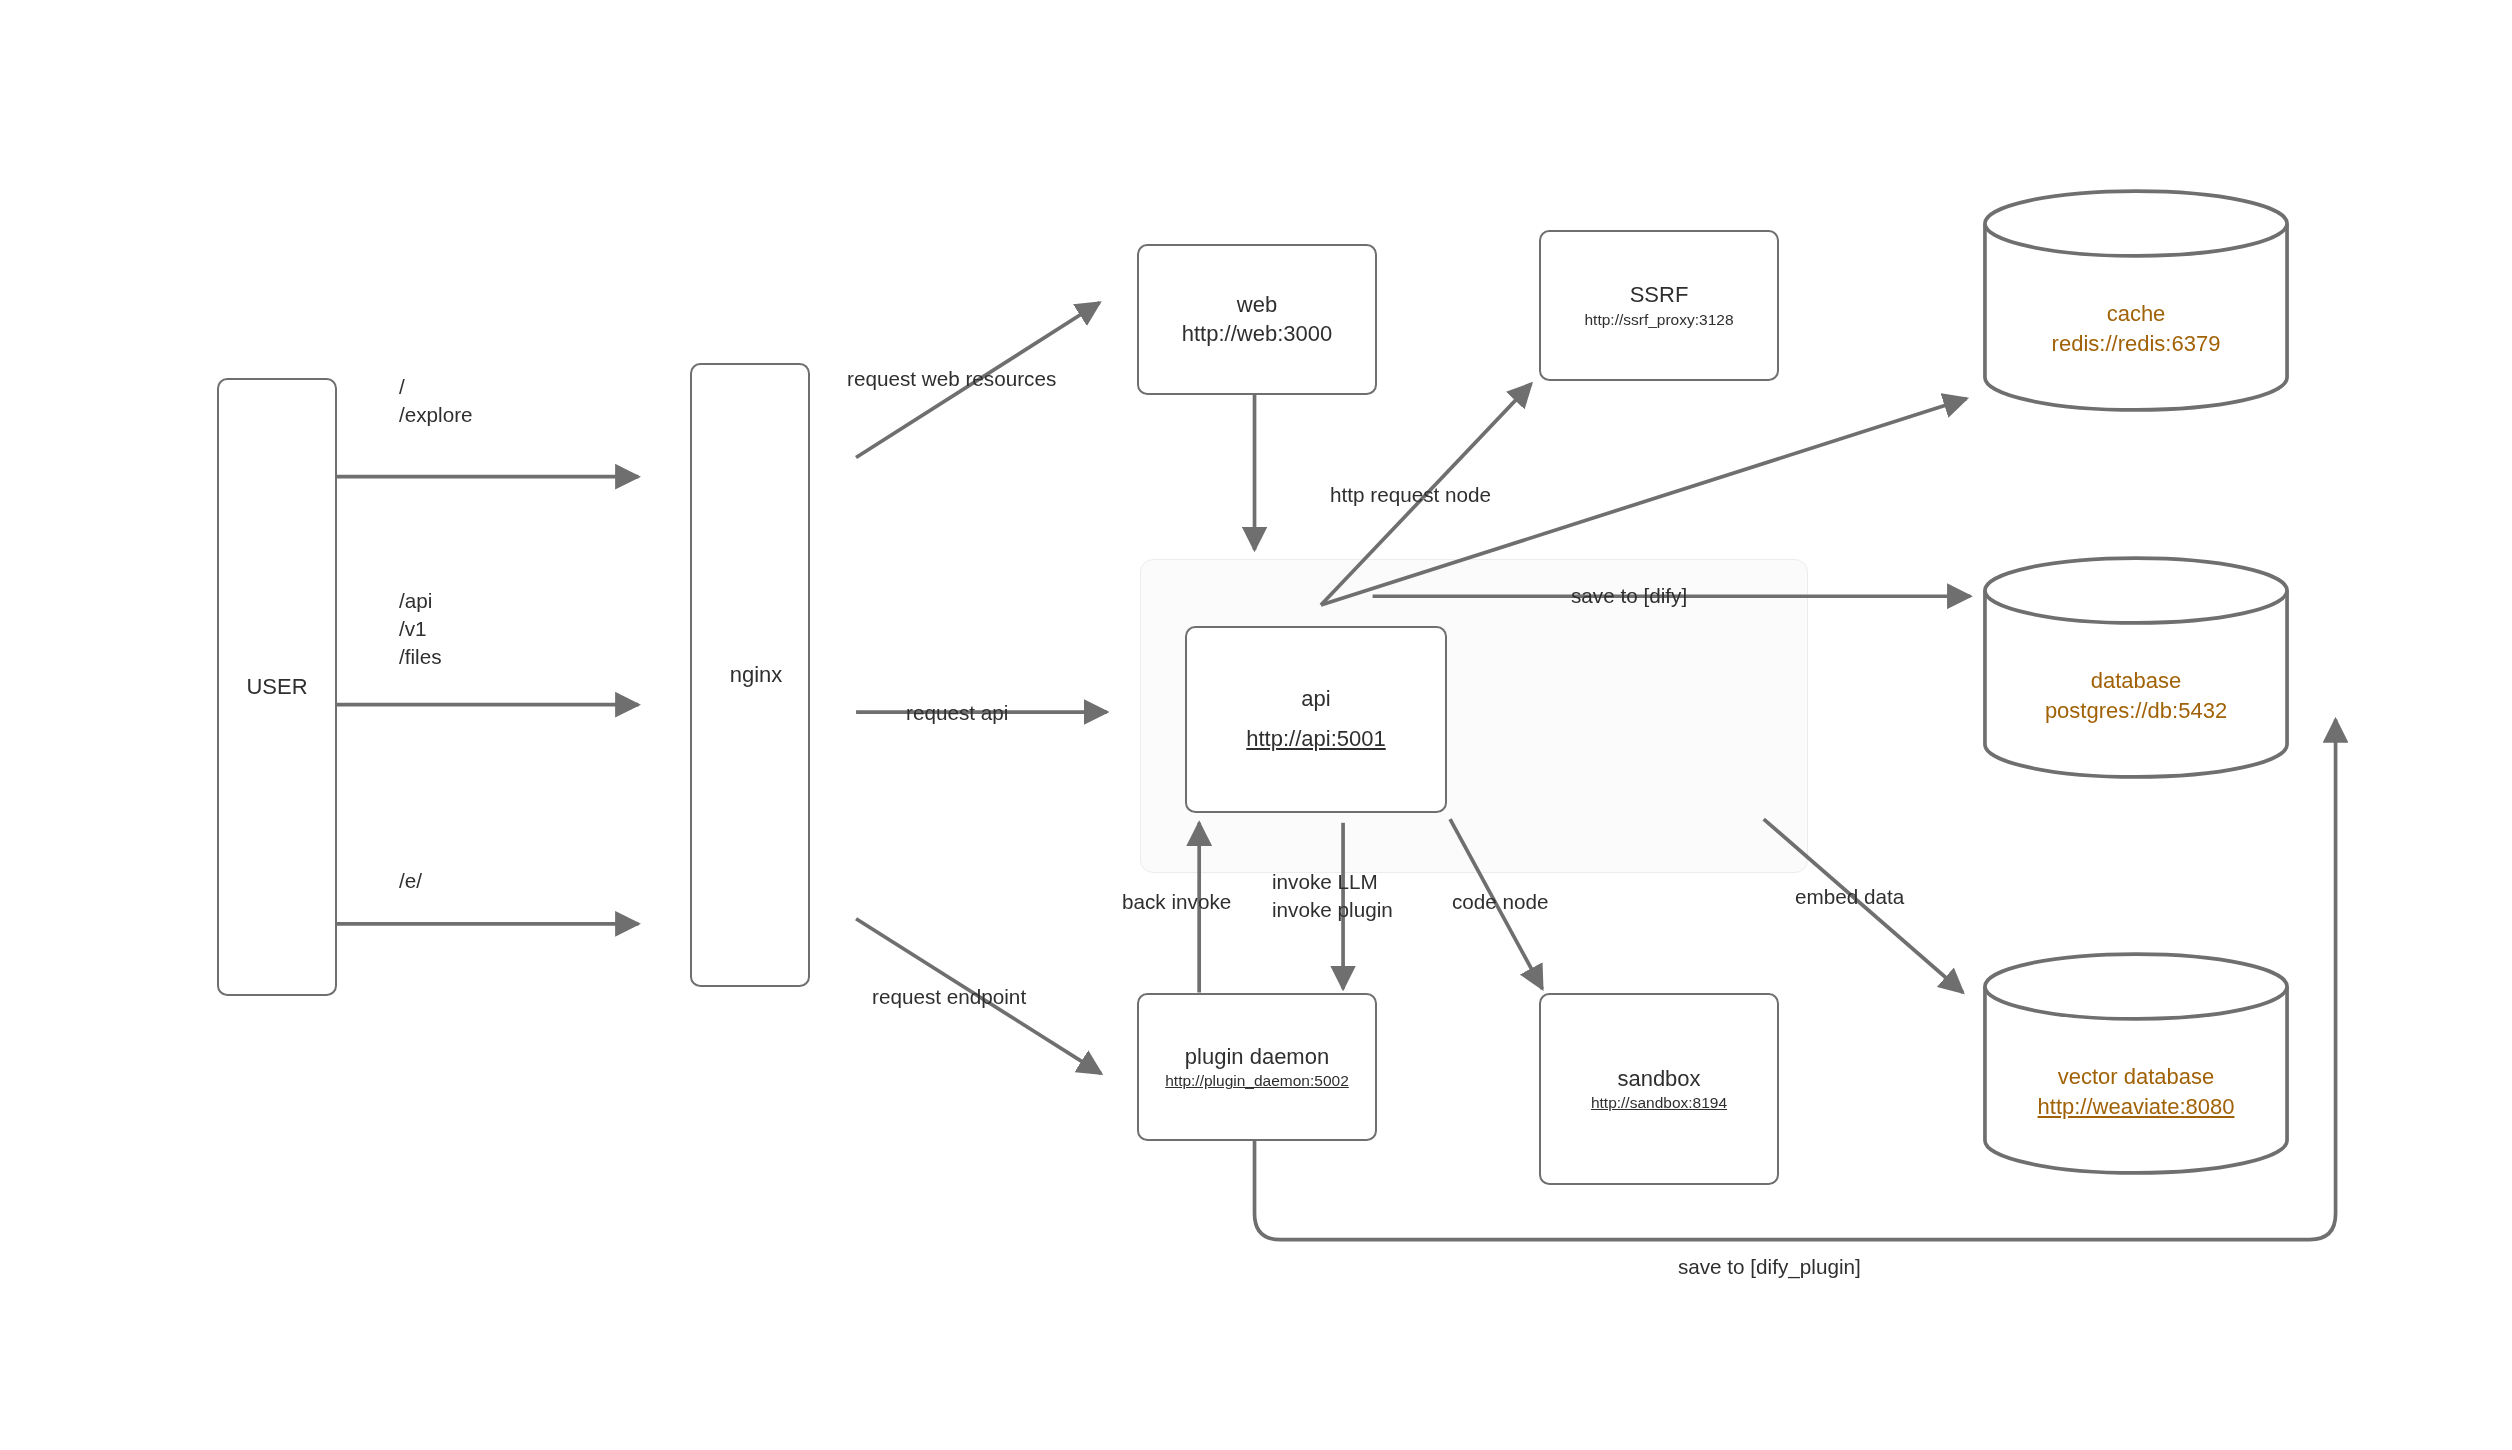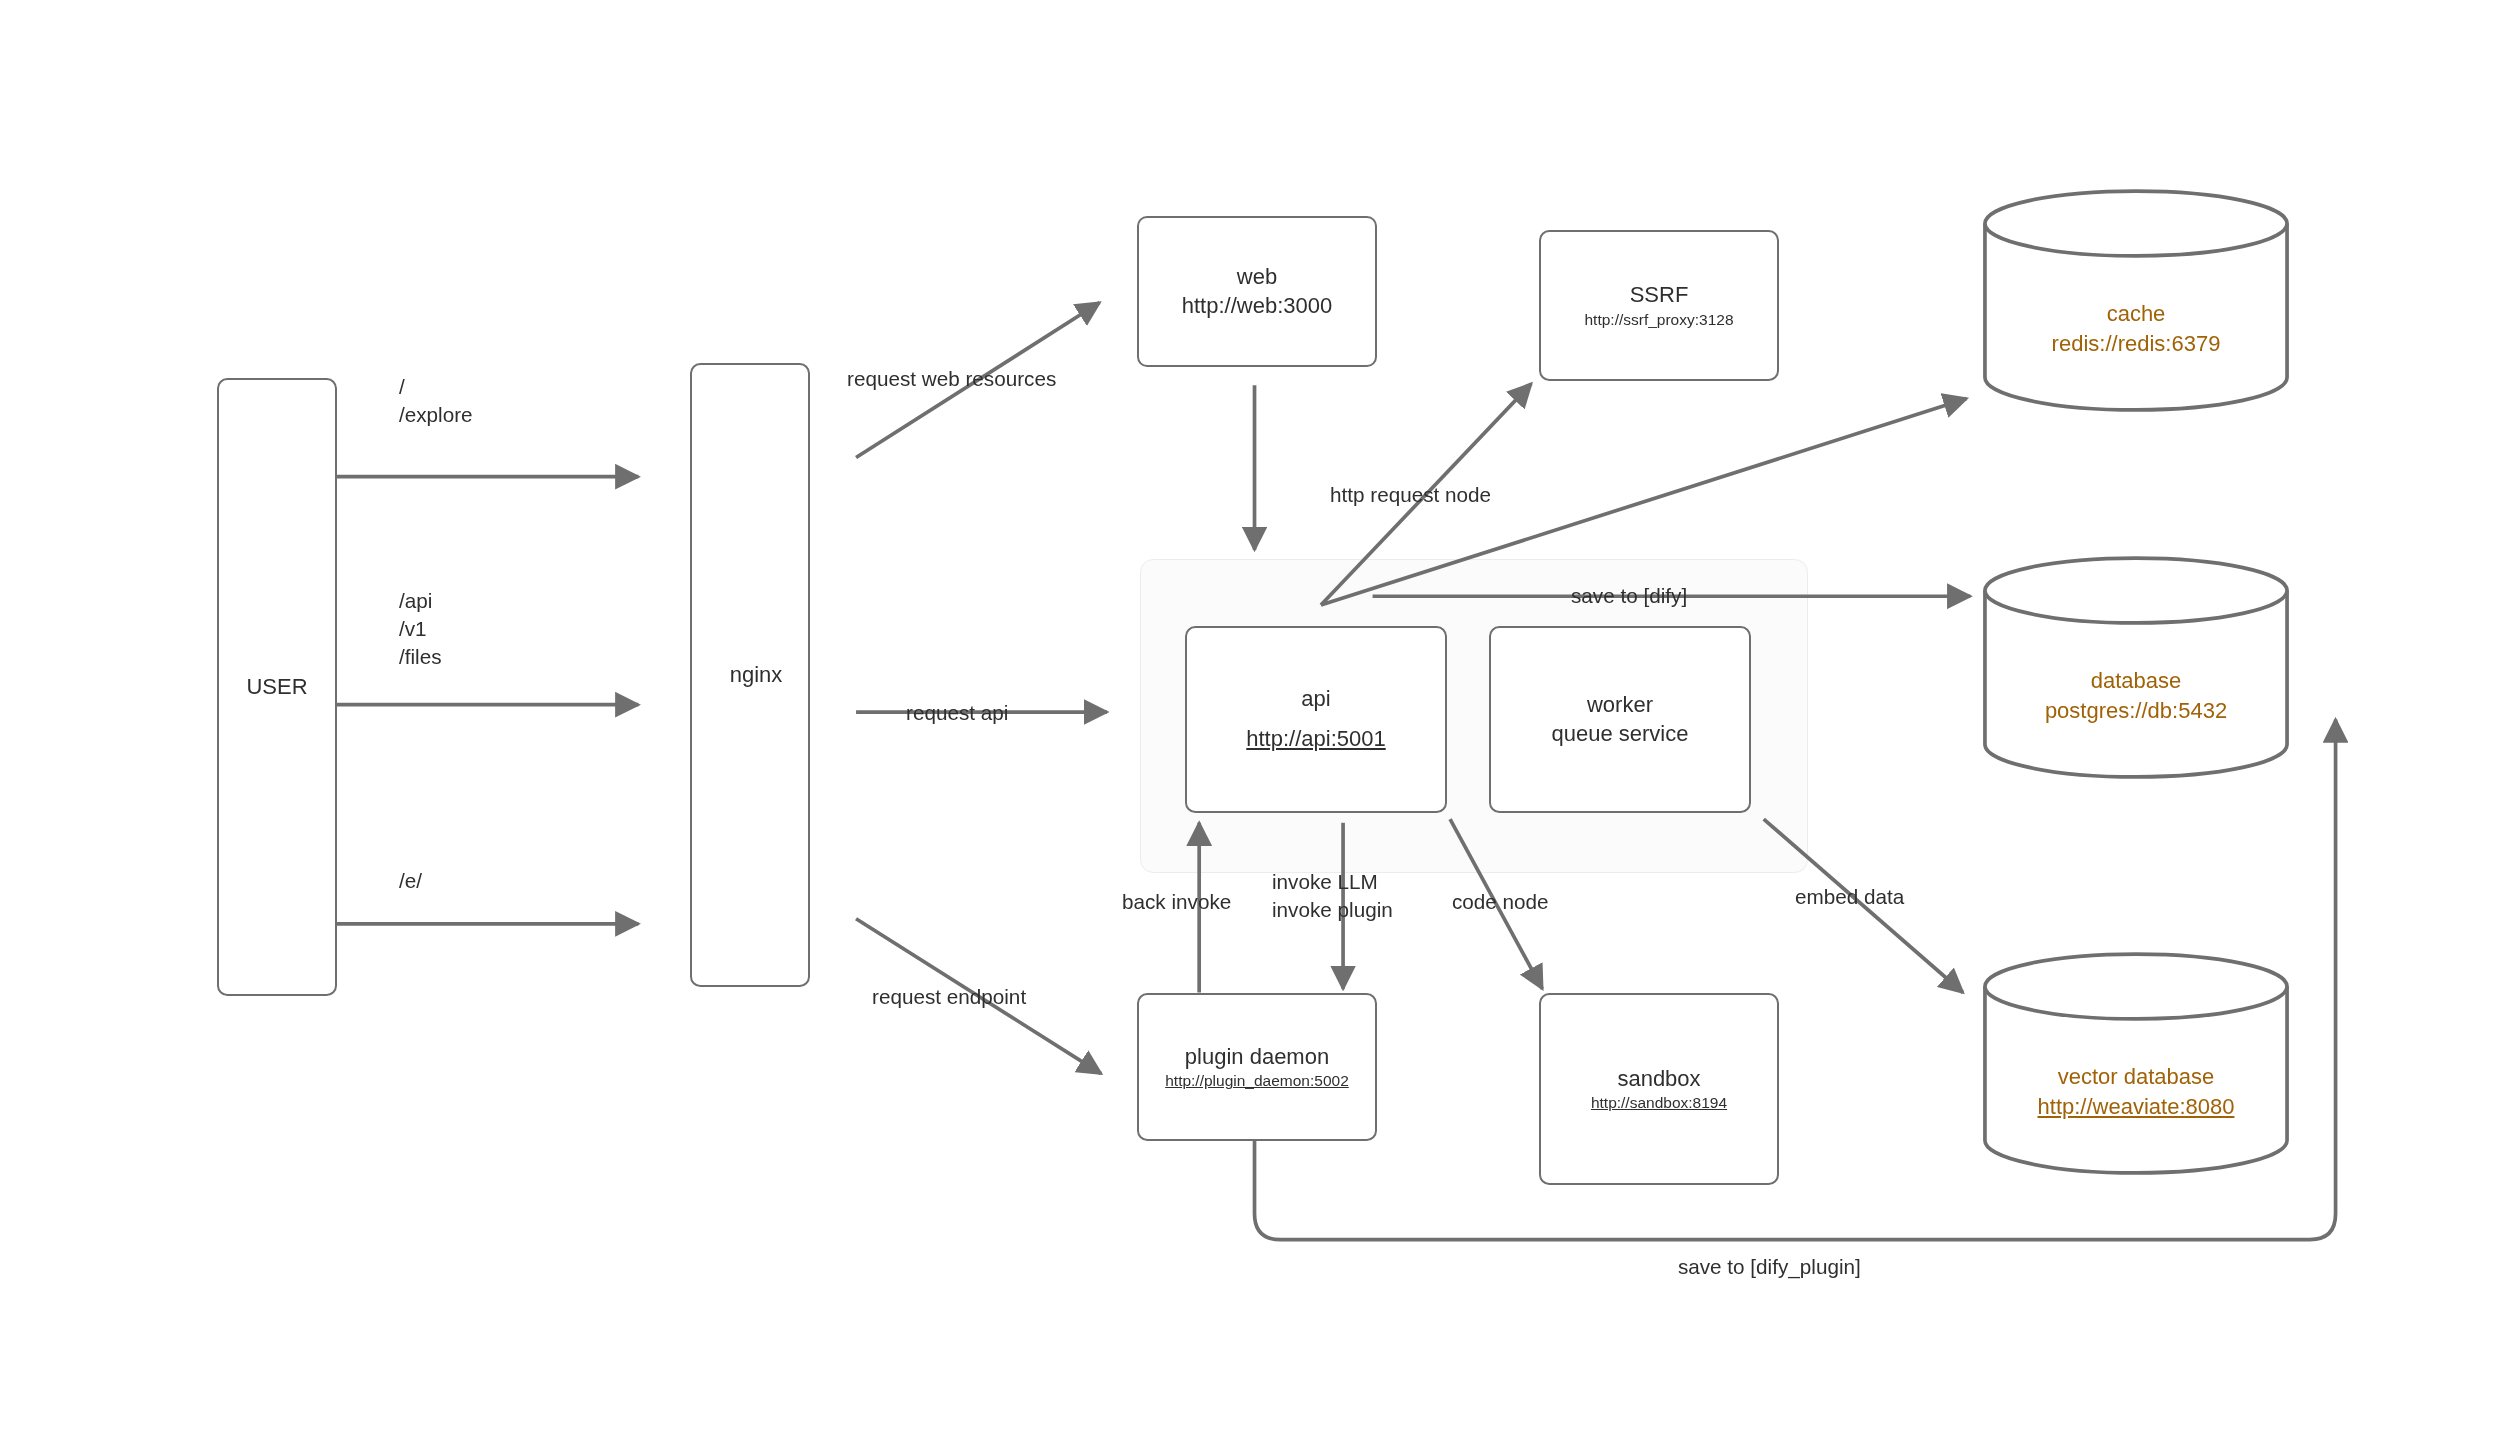--- a/index.html
+++ b/index.html
@@ -123,39 +123,35 @@
   </svg>
 
   <div class="node" style="left:190px; top:378px; width:120px; height:618px;margin-left:27px;">
     <div class="title">USER</div>
   </div>
 
   <div class="node" style="left:690px; top:363px; width:120px; height:624px;padding-left:12px;">
     <div class="title">nginx</div>
   </div>
 
-  <div class="node" style="left:1137px; top:216px; width:240px; height:151px;border-radius:10px;">
+  <div class="node" style="left:1137px; top:244px; width:240px; height:151px;">
     <div class="title">web</div>
     <div class="sub">http://web:3000</div>
   </div>
 
   <div class="node" style="left:1539px; top:230px; width:240px; height:151px;">
     <div class="title">SSRF</div>
     <div class="sub-small">http://ssrf_proxy:3128</div>
   </div>
 
   <div class="node" style="left:1185px; top:626px; width:262px; height:187px;gap:11px;">
     <div class="title">api</div>
     <div class="sub underline">http://api:5001</div>
   </div>
 
-  <div class="node" style="left:1489px; top:626px; width:262px; height:187px;">
-    <div class="title">worker</div>
-    <div class="sub">queue service</div>
-  </div>
 
   <div class="node" style="left:1137px; top:993px; width:240px; height:148px;">
     <div class="title">plugin daemon</div>
     <div class="sub-small underline">http://plugin_daemon:5002</div>
   </div>
 
   <div class="node" style="left:1539px; top:993px; width:240px; height:192px;">
     <div class="title">sandbox</div>
     <div class="sub-small underline">http://sandbox:8194</div>
   </div>

